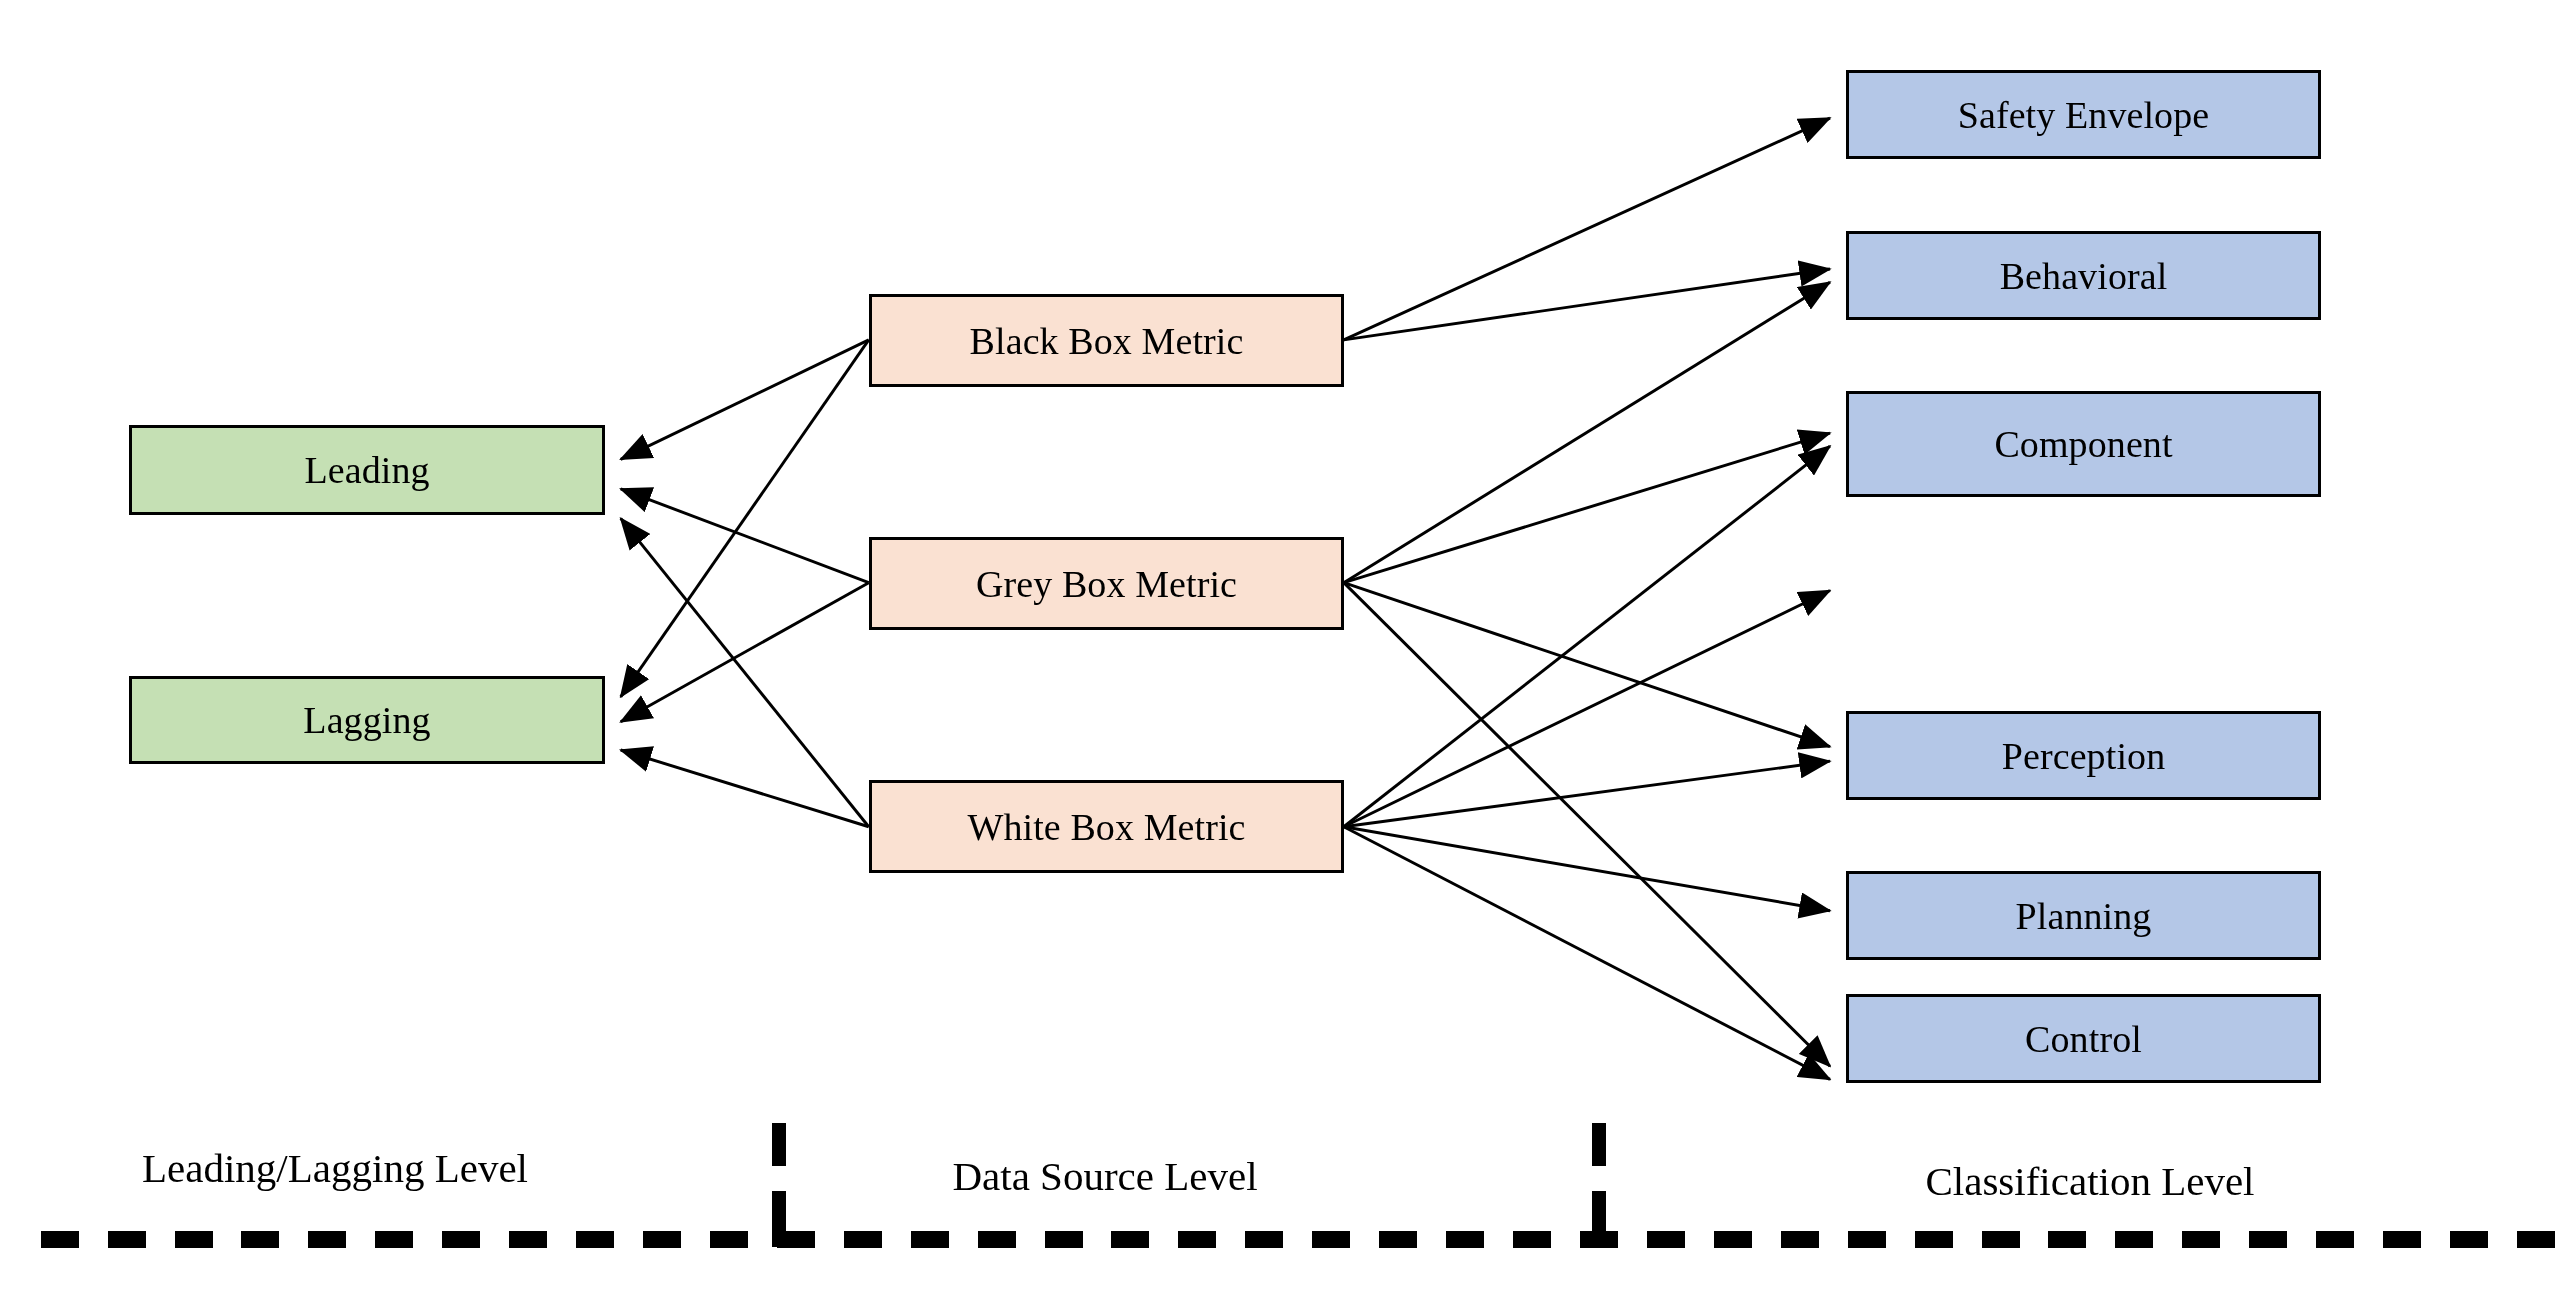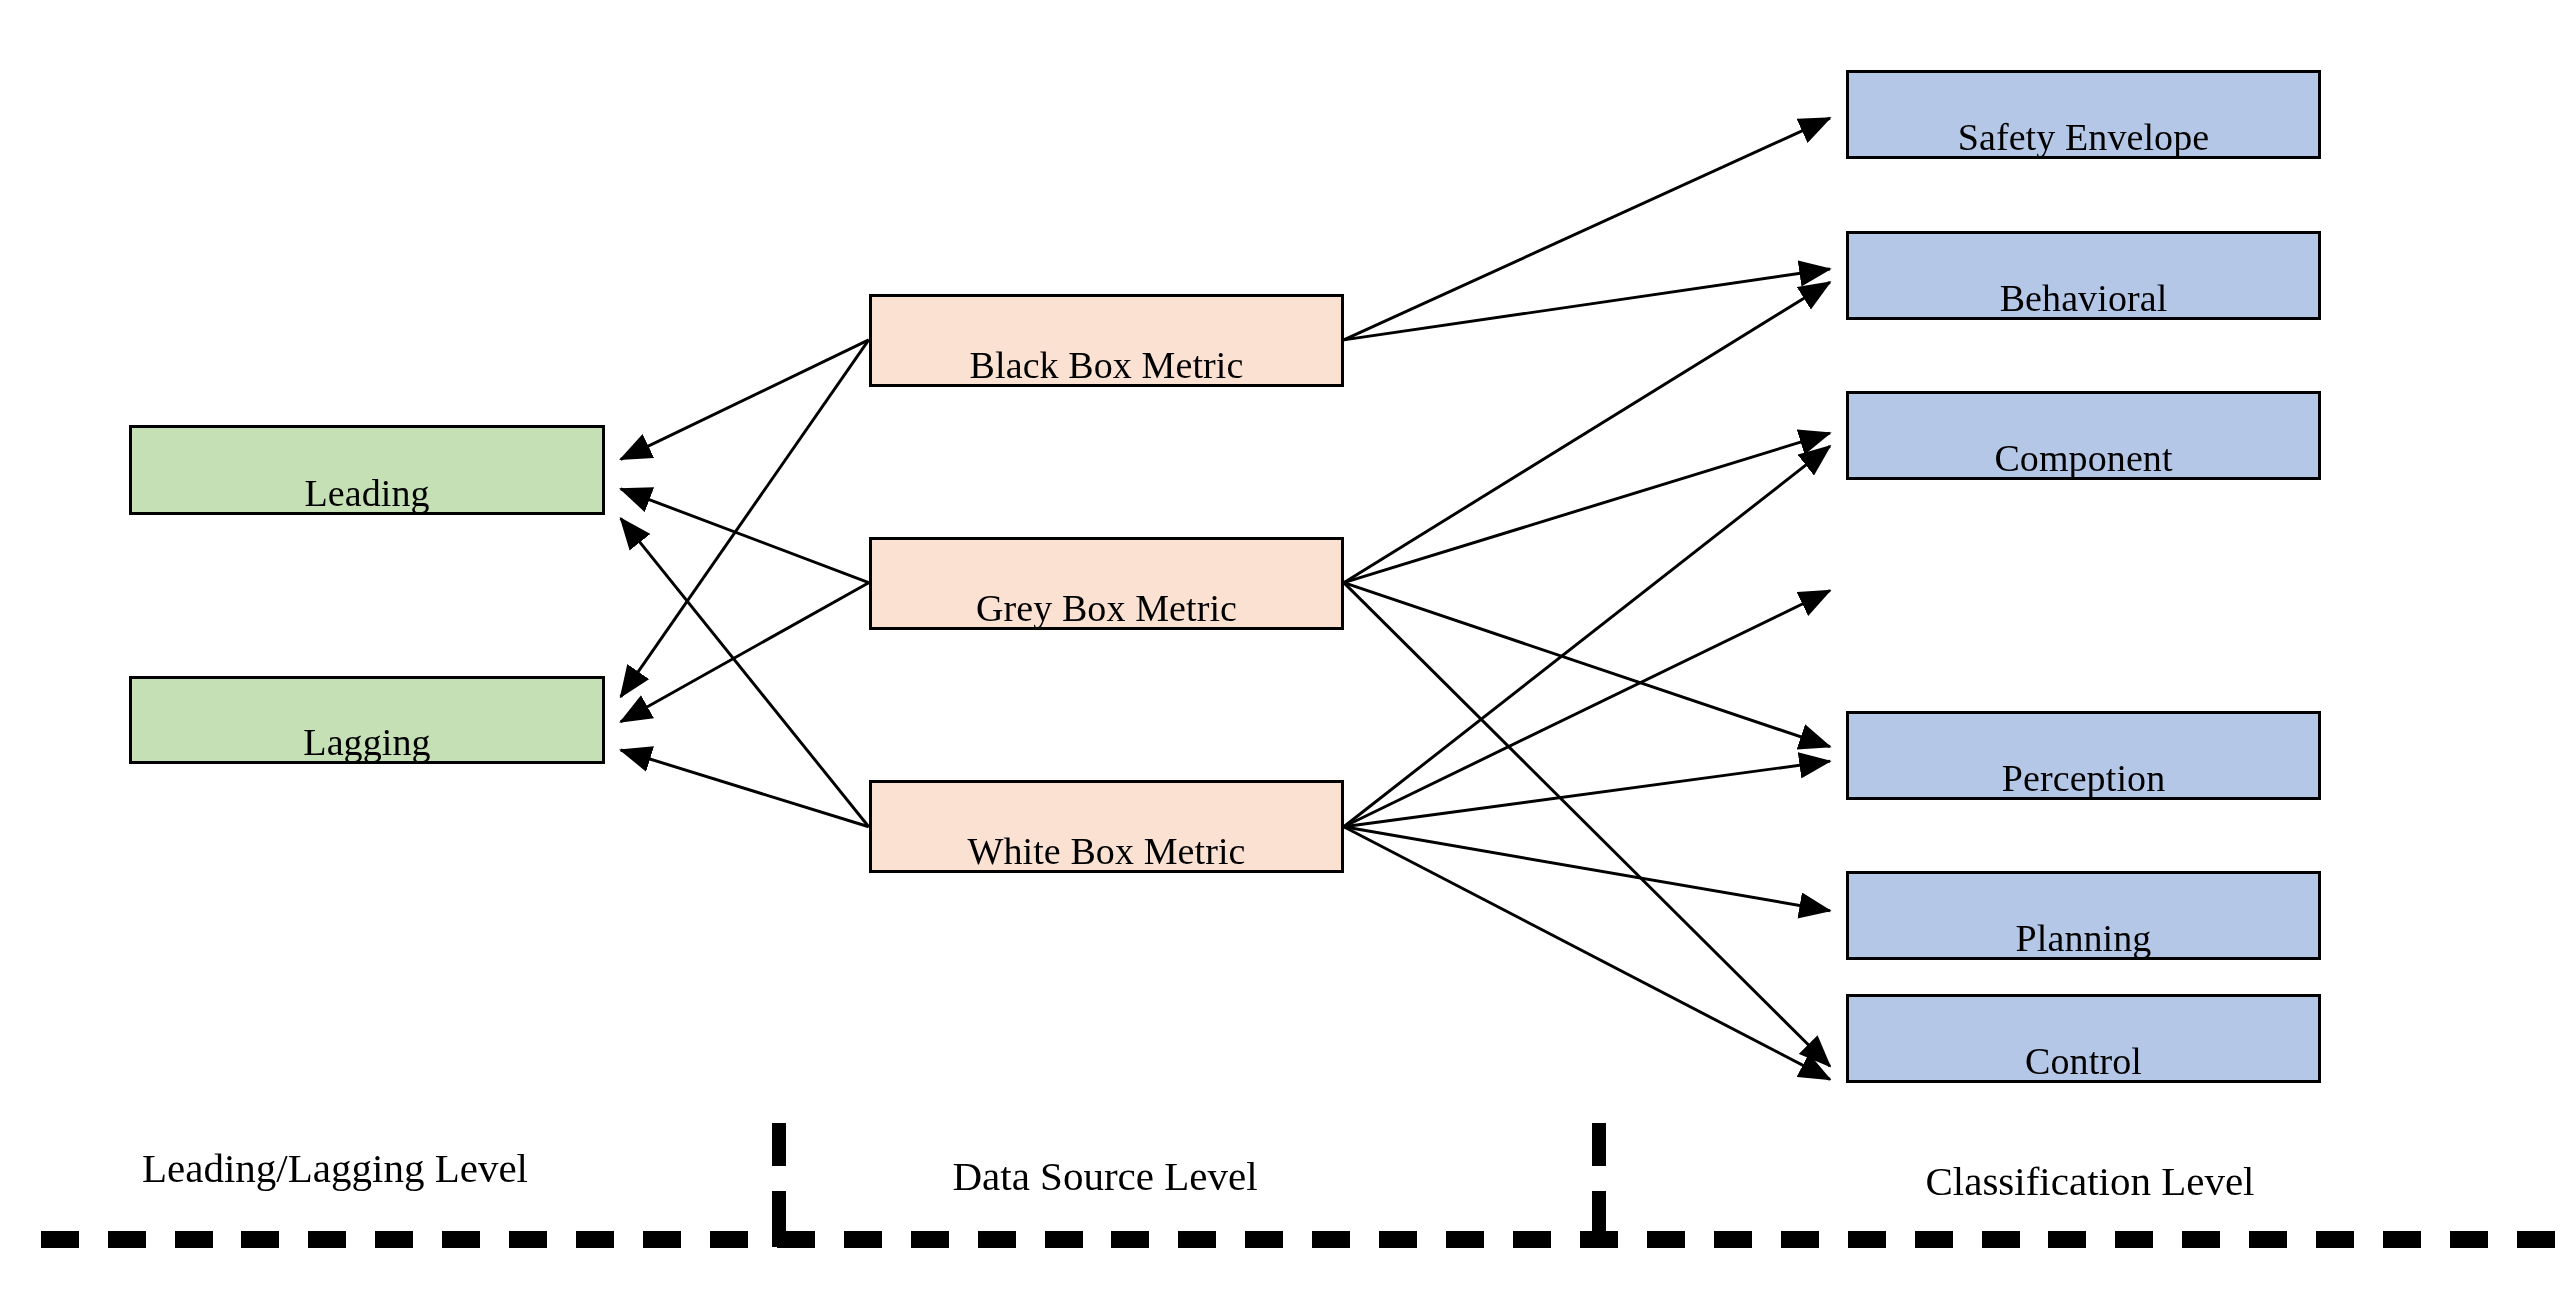--- a/index.html
+++ b/index.html
@@ -22,21 +22,21 @@
     top: 0;
     width: 2576px;
     height: 1290px;
     pointer-events: none;
   }
   .node {
     position: absolute;
     box-sizing: border-box;
     border: 3.3px solid #000000;
     display: flex;
-    align-items: flex-end;
+    align-items: center;
     justify-content: center;
     color: #000000;
     font-size: 38px;
     line-height: 1;
     letter-spacing: 0.1px;
     white-space: nowrap;
   }
   .node.green { background: #c5e0b4; }
   .node.peach { background: #fae1d2; }
   .node.blue  { background: #b4c7e7; }
@@ -112,21 +112,21 @@
   </div>
 
   <div class="node blue" style="left:1846px; top:70px; width:475px; height:89px;">
     <span>Safety Envelope</span>
   </div>
 
   <div class="node blue" style="left:1846px; top:231px; width:475px; height:89px;">
     <span>Behavioral</span>
   </div>
 
-  <div class="node blue" style="left:1846px; top:391px; width:475px; height:89px;">
+  <div class="node blue" style="left:1846px; top:391px; width:475px; height:106px;">
     <span>Component</span>
   </div>
 
 
   <div class="node blue" style="left:1846px; top:711px; width:475px; height:89px;">
     <span>Perception</span>
   </div>
 
   <div class="node blue" style="left:1846px; top:871px; width:475px; height:89px;">
     <span>Planning</span>

